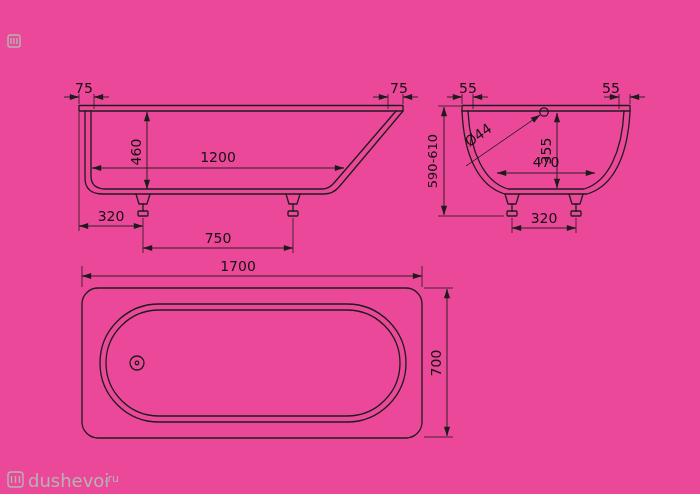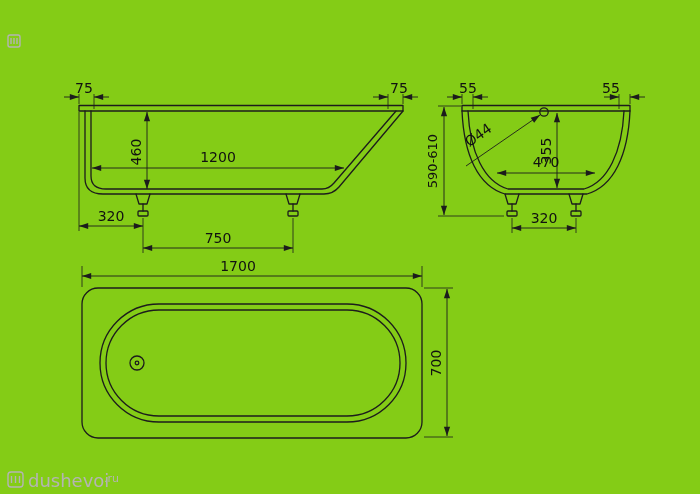--- a/index.html
+++ b/index.html
@@ -1,16 +1,16 @@
 <!DOCTYPE html>
 <html><head>
 <meta charset="utf-8">
 <style>
   html,body{margin:0;padding:0;background:#fff;}
-  .canvas{position:relative;width:700px;height:494px;background:#84cc16;overflow:hidden;
+  .canvas{position:relative;width:700px;height:494px;background:#ec4899;overflow:hidden;
           font-family:"DejaVu Sans", sans-serif;}
   svg{display:block;}
   .obj{stroke:#1c1c1c;stroke-width:1.3;fill:none;stroke-linejoin:round;stroke-linecap:round;}
   .dimline{stroke:#1c1c1c;stroke-width:0.9;fill:none;}
   .ext{stroke:#1c1c1c;stroke-width:0.8;fill:none;}
   text.dim{font-size:14px;fill:#111;font-family:"DejaVu Sans", sans-serif;}
   text.dimsm{font-size:13px;fill:#111;font-family:"DejaVu Sans", sans-serif;}
   text.wm{fill:#b4b4b4;font-family:"DejaVu Sans", sans-serif;}
   .wmstroke{stroke:#b4b4b4;stroke-width:1.4;fill:none;}
 </style>

